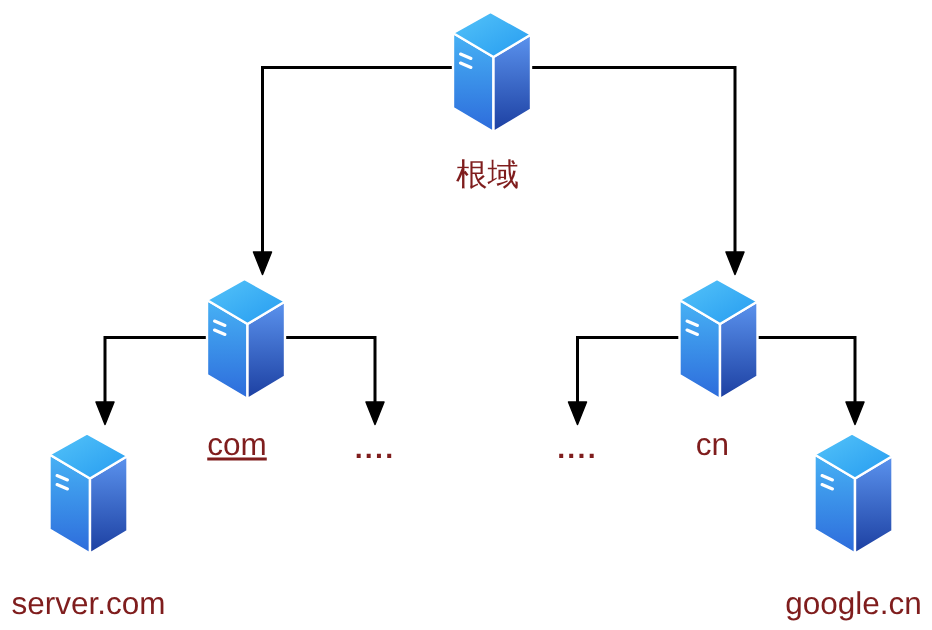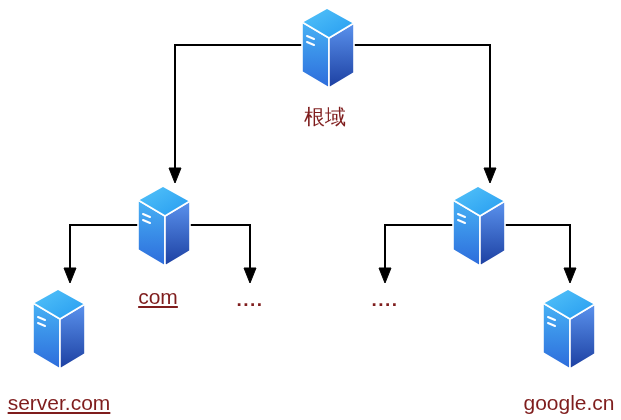--- a/index.html
+++ b/index.html
@@ -115,18 +115,19 @@
   </div>
 
   <div class="lbl" style="left:285px;top:105px;width:80px;">根域</div>
 
   <div class="lbl" style="left:118px;top:285px;width:80px;text-decoration:underline;">com</div>
 
   <div class="lbl dots" style="left:210px;top:288px;width:80px;">....</div>
 
   <div class="lbl dots" style="left:345px;top:288px;width:80px;">....</div>
 
+  <div class="lbl" style="left:435px;top:285px;width:80px;">cn</div>
 
-  <div class="lbl" style="left:0px;top:391px;width:118px;text-decoration:underline;">server.com</div>
+  <div class="lbl" style="left:0px;top:391px;width:118px;">server.com</div>
 
   <div class="lbl" style="left:510px;top:391px;width:118px;">google.cn</div>
 
 </div>
 
 </body></html>

